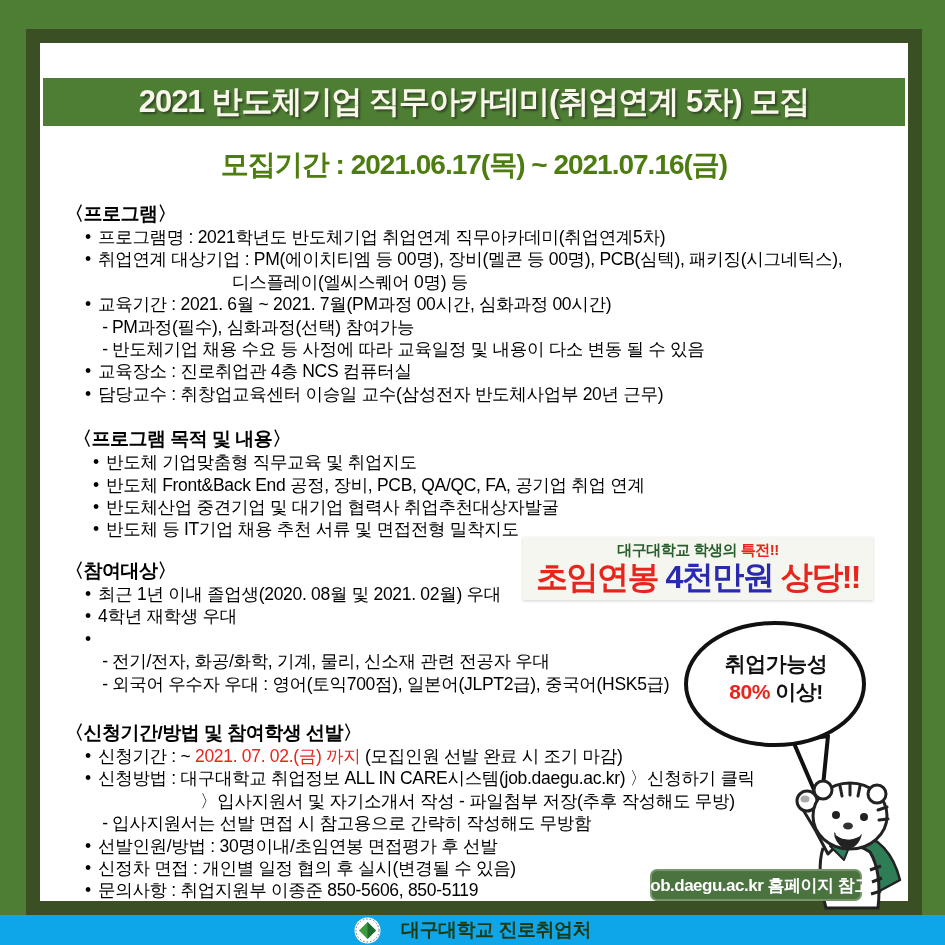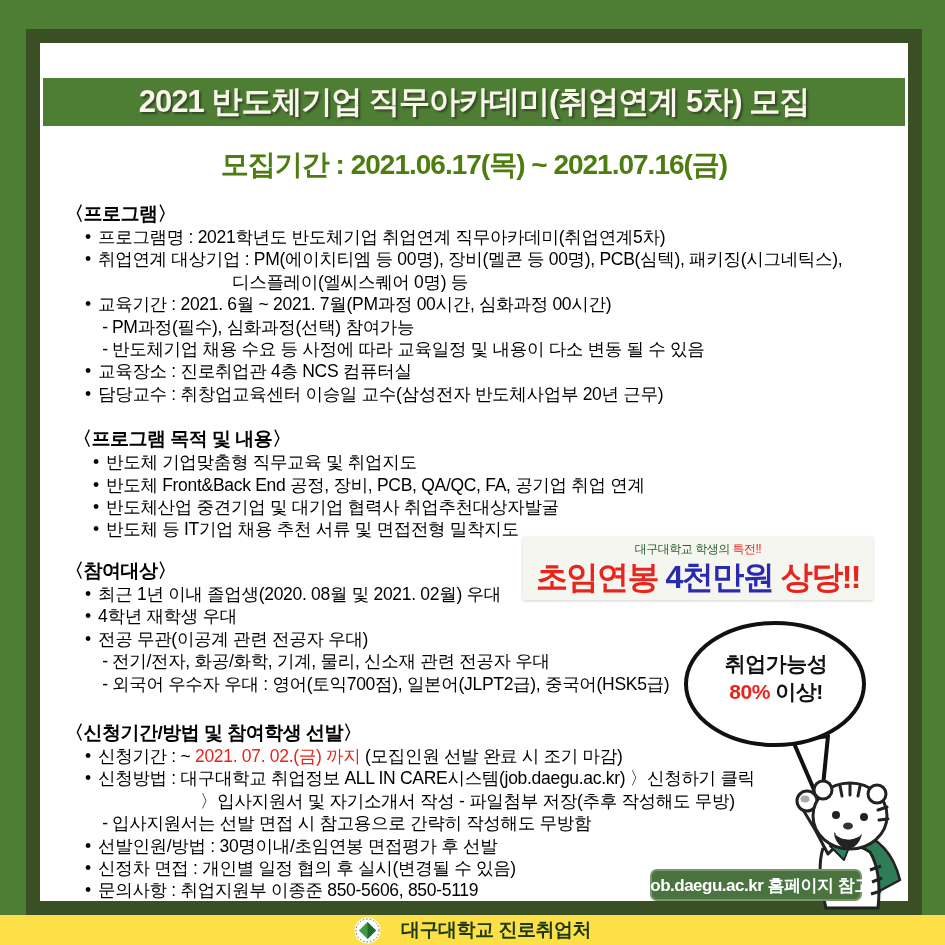--- a/index.html
+++ b/index.html
@@ -41,37 +41,37 @@
   .cont.b{margin-left:135px;}
   .red{color:#e8251c;}
   .blue{color:#2a2ab0;}
   .dgreen{color:#265e2c;}
 
   .salary{
     position:absolute;left:523px;top:537px;width:350px;height:63px;background:#f6f6f1;
     display:flex;flex-direction:column;align-items:center;justify-content:center;
     box-shadow:0 1px 3px rgba(0,0,0,.18);
   }
-  .salary .l1{font-size:12px;font-weight:normal;line-height:17px;letter-spacing:-0.5px;white-space:nowrap;}
+  .salary .l1{font-size:15px;font-weight:bold;line-height:17px;letter-spacing:-0.5px;white-space:nowrap;}
   .salary .l2{font-size:32px;font-weight:bold;line-height:38px;letter-spacing:-1.5px;white-space:nowrap;}
 
   .bubble-svg{position:absolute;left:675px;top:616px;}
   .bubble-text{
     position:absolute;left:694px;top:650px;width:164px;text-align:center;
     font-size:21px;font-weight:bold;color:#111;line-height:28px;letter-spacing:-0.5px;white-space:nowrap;
   }
   .tiger{position:absolute;left:778px;top:770px;}
   .badge{
     position:absolute;left:650px;top:869px;width:212px;height:32px;box-sizing:border-box;
     background:#4a7340;border:2px solid #77966b;border-radius:7px;
     color:#ffffff;font-size:17px;font-weight:bold;letter-spacing:-0.5px;white-space:nowrap;
     display:flex;align-items:center;justify-content:center;
   }
   .footer{
-    position:absolute;left:0;bottom:0;width:945px;height:30px;background:#fde047;
+    position:absolute;left:0;bottom:0;width:945px;height:30px;background:#0ea5e9;
     display:flex;align-items:center;justify-content:center;gap:20px;
   }
   .footer-label{font-size:19px;font-weight:bold;color:#1d3a13;letter-spacing:-0.5px;white-space:nowrap;}
 </style>
 </head>
 <body>
 
 <div class="panel">
 
   <div class="banner">2021 반도체기업 직무아카데미(취업연계 5차) 모집</div>
@@ -136,21 +136,20 @@
     <div class="li">
       <span class="mk">•</span>
       <span>최근 1년 이내 졸업생(2020. 08월 및 2021. 02월) 우대</span>
     </div>
     <div class="li">
       <span class="mk">•</span>
       <span>4학년 재학생 우대</span>
     </div>
     <div class="li">
       <span class="mk">•</span>
-      <span>전공 무관(이공계 관련 전공자 우대)</span>
     </div>
     <div class="li sub">
       <span class="mk">-</span>
       <span>전기/전자, 화공/화학, 기계, 물리, 신소재 관련 전공자 우대</span>
     </div>
     <div class="li sub">
       <span class="mk">-</span>
       <span>외국어 우수자 우대 : 영어(토익700점), 일본어(JLPT2급), 중국어(HSK5급)</span>
     </div>
   </div>

